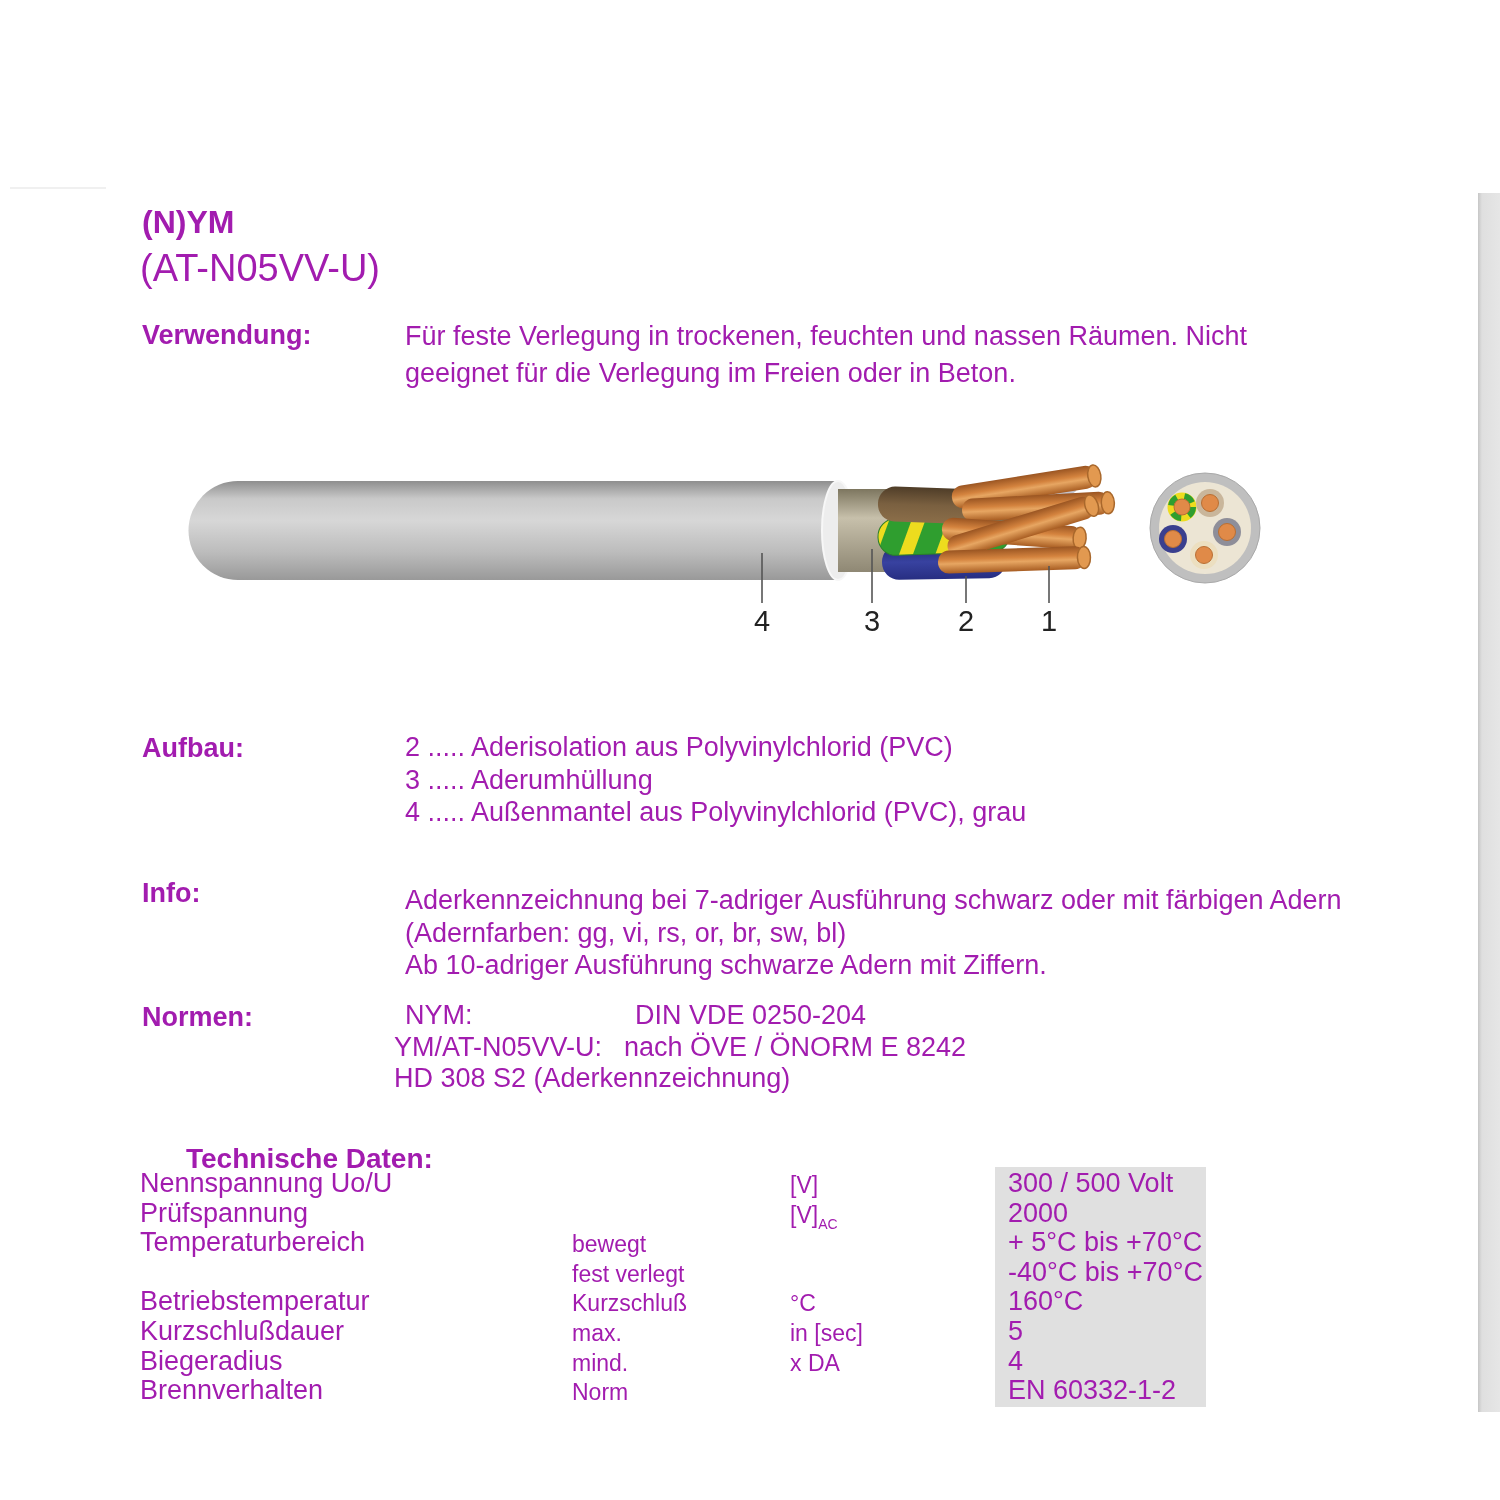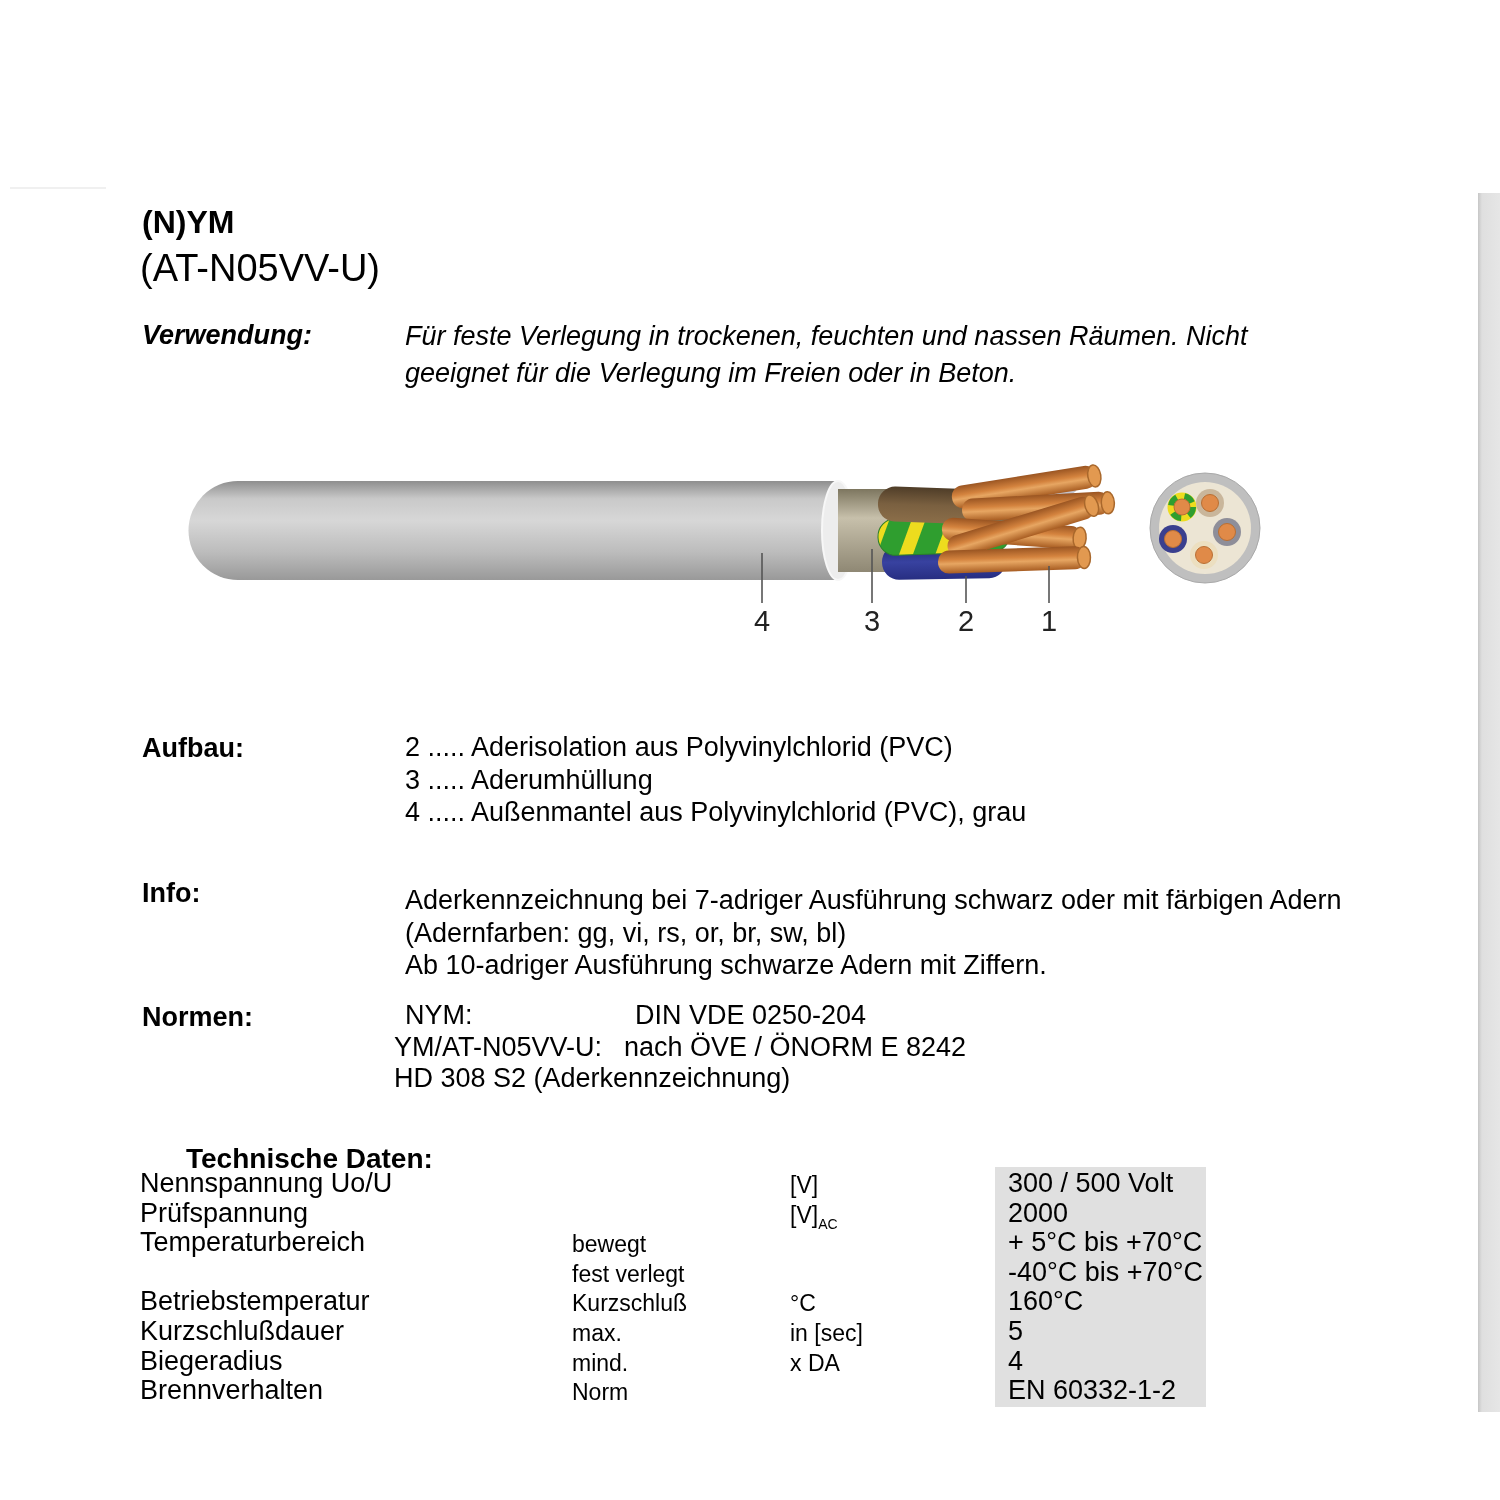--- a/index.html
+++ b/index.html
@@ -1,28 +1,28 @@
 <!DOCTYPE html>
 <html><head>
 <meta charset="utf-8">
 <style>
   html,body{margin:0;padding:0;background:#ffffff;}
   .page{
     position:relative;width:1500px;height:1500px;background:#ffffff;
-    font-family:"Liberation Sans","DejaVu Sans",sans-serif;color:#000000;overflow:hidden;
+    font-family:"Liberation Sans","DejaVu Sans",sans-serif;color:#a21caf;overflow:hidden;
     -webkit-font-smoothing:antialiased;
   }
   .abs{position:absolute;}
   .b{font-weight:bold;}
   .t32{font-size:32px;line-height:36px;}
   .t31{font-size:38px;line-height:36px;}
   .sec-label{position:absolute;left:142px;font-size:27px;font-weight:bold;}
   .sec-body{position:absolute;left:405px;font-size:27px;}
   .lines div{white-space:nowrap;}
-  .vw .lines div{line-height:37px;font-style:italic;}
+  .vw .lines div{line-height:37px;}
   .aufbau .lines div{line-height:32.5px;}
   .info .lines div{line-height:32.5px;}
   .normen-row{line-height:31.5px;white-space:nowrap;font-size:27px;}
   .normen-row.shift{margin-left:-11px;}
   .nw{display:inline-block;min-width:230px;}
   
   .tech-head{position:absolute;left:140px;top:1143px;font-size:28px;font-weight:bold;margin-left:46px;}
   .gray-box{position:absolute;left:995px;top:1167px;width:211px;height:240px;background:#e0e0e0;}
   .tech-rows{position:absolute;left:140px;top:1169px;width:1120px;}
   .trow{position:relative;height:29.6px;line-height:29.6px;font-size:27px;white-space:nowrap;}
@@ -41,21 +41,21 @@
 <body>
 
 <div class="page">
 
   <div class="corner-line"></div>
   <div class="right-band"></div>
 
   <div class="abs t32 b" style="left:142px;top:204px;">(N)YM</div>
   <div class="abs t31" style="left:140px;top:250px;">(AT-N05VV-U)</div>
 
-  <div class="sec-label" style="top:320px;font-style:italic;">Verwendung:</div>
+  <div class="sec-label" style="top:320px;">Verwendung:</div>
   <div class="sec-body vw" style="top:318px;">
     <div class="lines">
       <div>Für feste Verlegung in trockenen, feuchten und nassen Räumen. Nicht</div>
       <div>geeignet für die Verlegung im Freien oder in Beton.</div>
     </div>
   </div>
 
   <svg class="abs" style="left:160px;top:450px;" width="1120" height="200" viewBox="160 450 1120 200">
     <defs>
       <linearGradient id="sheathGrad" x1="0" y1="481" x2="0" y2="580" gradientUnits="userSpaceOnUse">

